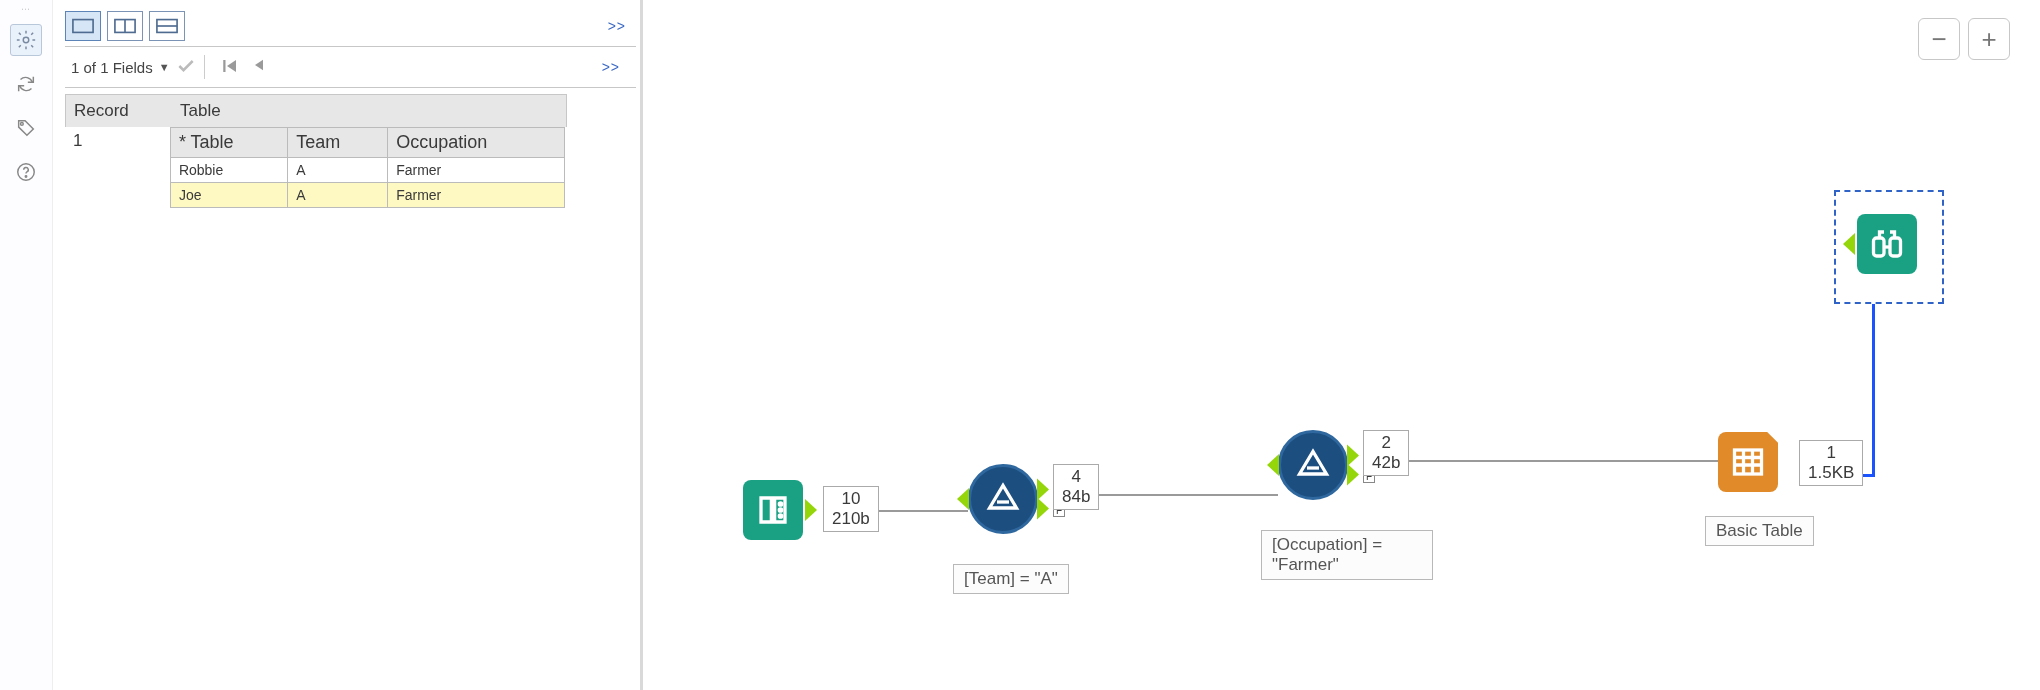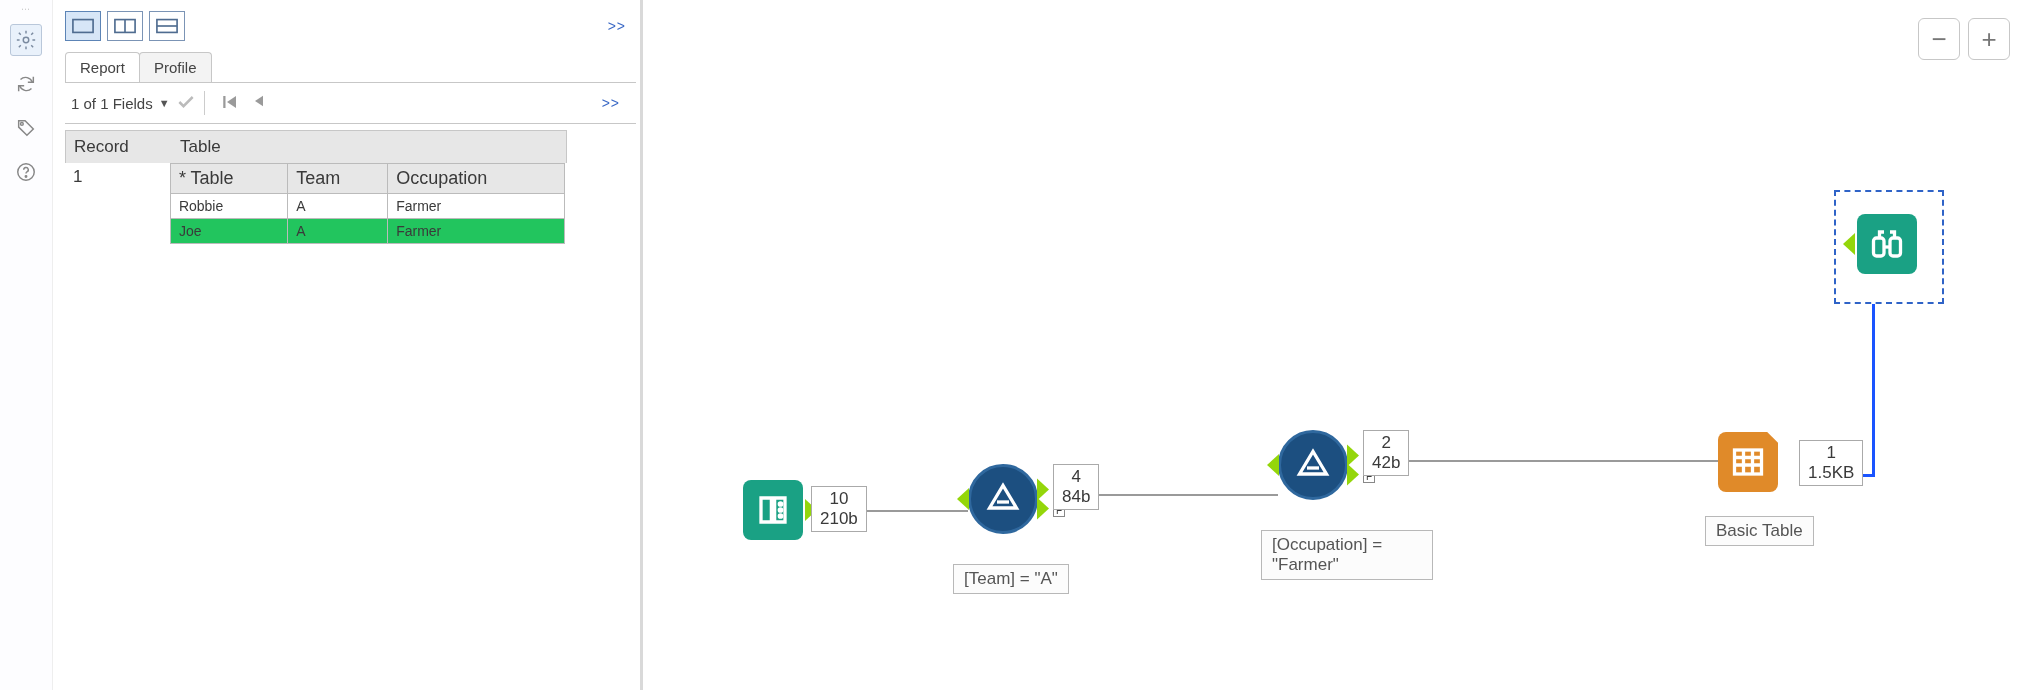--- a/index.html
+++ b/index.html
@@ -40,21 +40,21 @@
   .subbar .spacer{flex:1}
   
   .record{margin-top:6px;}
   .rec-head{display:flex;background:var(--light2);border:1px solid var(--border);border-bottom:none;width:500px;}
   .rec-head div{padding:6px 8px;font-size:17px;}
   .rec-row{display:flex;width:500px;}
   .rec-row > .idx{width:90px;padding:4px 8px;font-size:17px;}
   .dtable{border:1px solid #444;border-collapse:collapse;width:400px;}
   .dtable td{border:1px solid #bbb;padding:4px 8px;font-size:14px;}
   .dtable tr.head td{background:var(--light2);font-size:18px;}
-  .dtable tr.alt td{background:#22c55e;margin-top:34px;}
+  .dtable tr.alt td{background:#fef9c3;margin-top:34px;}
   
   .canvas{flex:1;position:relative;background:#fff;}
   .zoom{position:absolute;top:18px;right:30px;display:flex;gap:8px;}
   .zoom button{width:42px;height:42px;border:1px solid var(--border);background:#fff;border-radius:6px;font-size:26px;color:#777;display:flex;align-items:center;justify-content:center;}
   
   .node{position:absolute;}
   .tool{width:60px;height:60px;border-radius:8px;display:flex;align-items:center;justify-content:center;position:relative;}
   .tool.teal{background:var(--teal);}
   .tool.orange{background:var(--orange);}
   .tool.circle{border-radius:50%;width:64px;height:64px;background:#1c4f80;border:3px solid #2f689e;}
@@ -122,24 +122,20 @@
       <div class="view-btn">
         <svg viewBox="0 0 24 16">
             <rect x="1" y="1" width="22" height="14"></rect>
             <line x1="1" y1="8" x2="23" y2="8"></line>
           </svg>
       </div>
       <div class="spacer"></div>
       <div class="more">&gt;&gt;</div>
     </div>
 
-    <div class="tabbar">
-      <div class="tab active">Report</div>
-      <div class="tab">Profile</div>
-    </div>
 
     <div class="subbar">
       <div class="fields">
         <span>1 of 1 Fields</span>
         <span class="tri">▼</span>
         <span class="chk">
           <svg width="20" height="20" viewBox="0 0 24 24" fill="none" stroke="#bbb" stroke-width="3">
               <path d="M4 12l5 5L20 6"></path>
             </svg>
         </span>
@@ -210,21 +206,21 @@
         <svg viewBox="0 0 24 24">
             <path d="M4 4h7v16H4zM13 4h7v16h-7z"></path>
             <path d="M11 4v16M13 4v16"></path>
             <circle cx="17" cy="8" r="0.8" fill="#fff"></circle>
             <circle cx="17" cy="12" r="0.8" fill="#fff"></circle>
             <circle cx="17" cy="16" r="0.8" fill="#fff"></circle>
           </svg>
         <div class="anchor out"></div>
       </div>
     </div>
-    <div class="badge" style="left:168px;top:486px">
+    <div class="badge" style="left:180px;top:486px">
       <div>10</div>
       <div>210b</div>
     </div>
 
     <div class="node" style="left:325px;top:464px">
       <div class="tool circle">
         <svg viewBox="0 0 24 24">
             <path d="M3 18L12 3l9 15z" stroke="#fff"></path>
             <path d="M8 14h8" stroke="#fff"></path>
           </svg>

